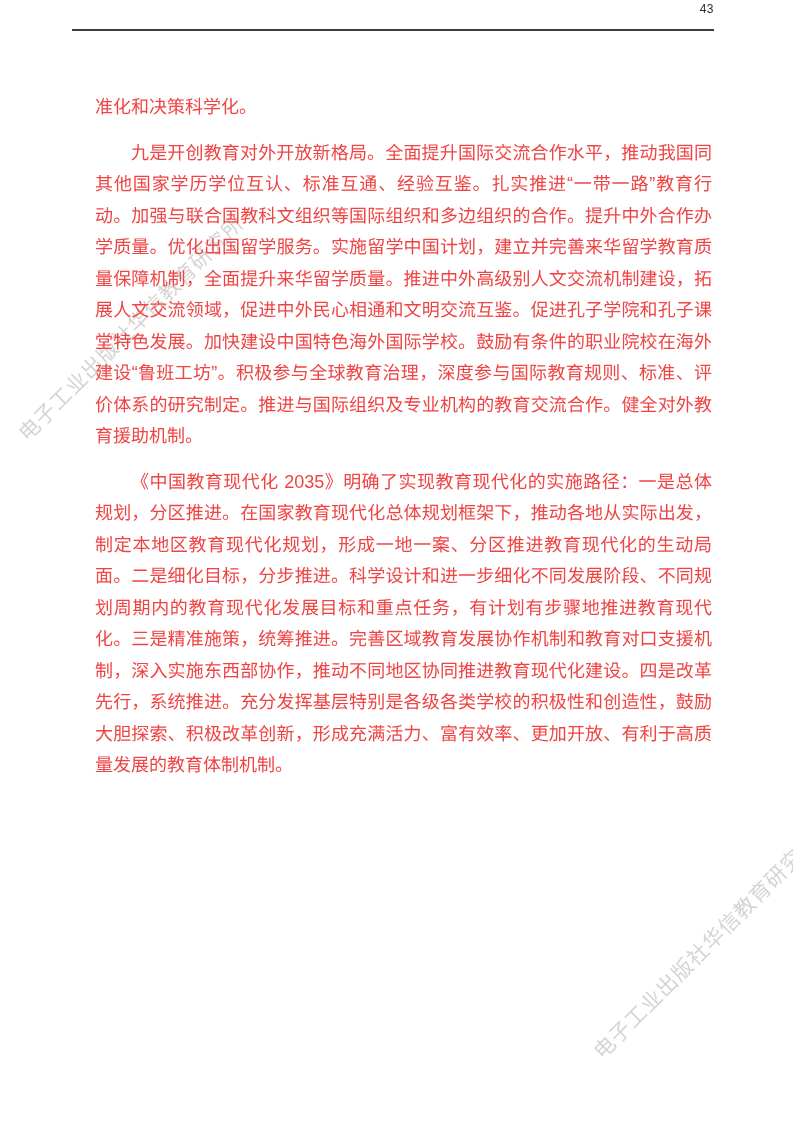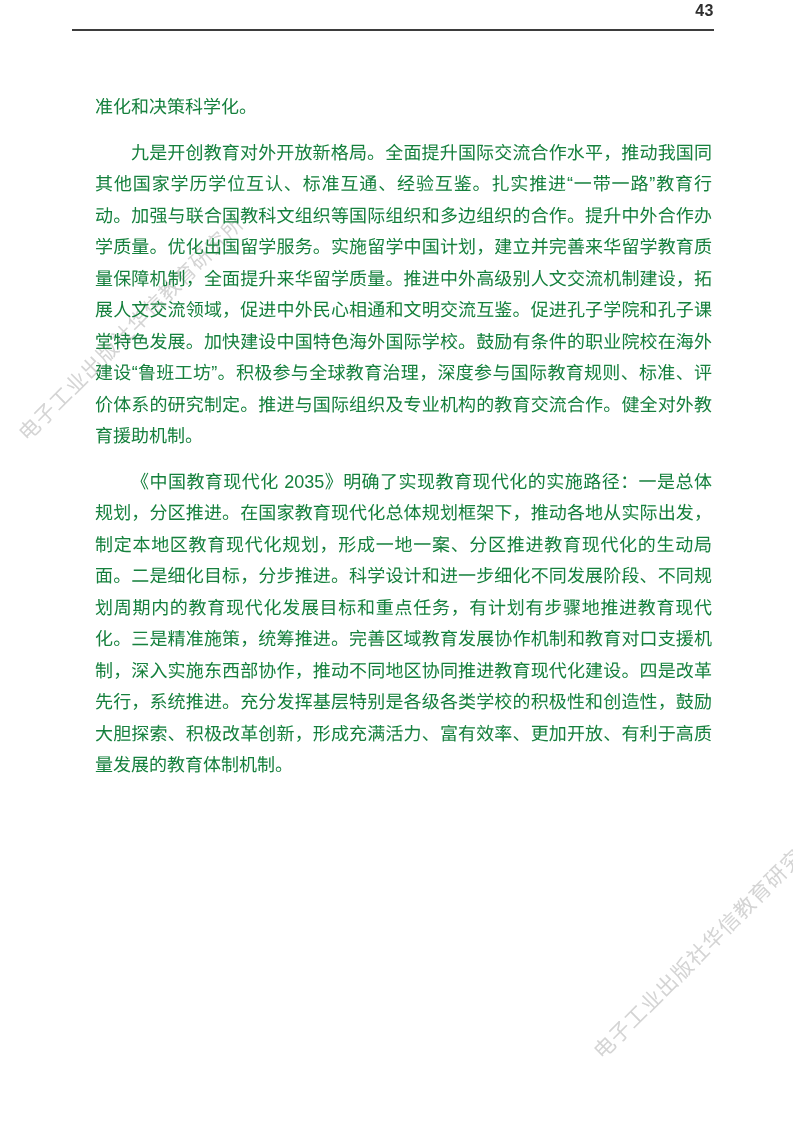--- a/index.html
+++ b/index.html
@@ -12,22 +12,22 @@
     width: 793px;
     height: 1122px;
     background: #ffffff;
     overflow: hidden;
     font-family: "Liberation Sans", "DejaVu Sans", sans-serif;
   }
   .page-number {
     position: absolute;
     top: 2px;
     right: 79px;
-    font-size: 16px;
-    font-weight: 700;
+    font-size: 12px;
+    font-weight: 400;
     color: #2f2f2f;
     letter-spacing: 0.5px;
     text-align: center;
   }
   .header-rule {
     position: absolute;
     left: 72px;
     top: 29px;
     width: 642px;
     height: 2px;
@@ -53,21 +53,21 @@
     top: 945px;
     transform: translate(-50%, -50%) rotate(-45deg);
   }
   .body-text {
     position: absolute;
     left: 95px;
     top: 92px;
     width: 617px;
     font-size: 18px;
     line-height: 31.5px;
-    color: #15803d;
+    color: #ef4444;
     text-align: justify;
     text-justify: inter-character;
   }
   .body-text p {
     margin: 0 0 14px 0;
     padding: 0;
   }
   .body-text p.indented {
     text-indent: 2em;
   }

